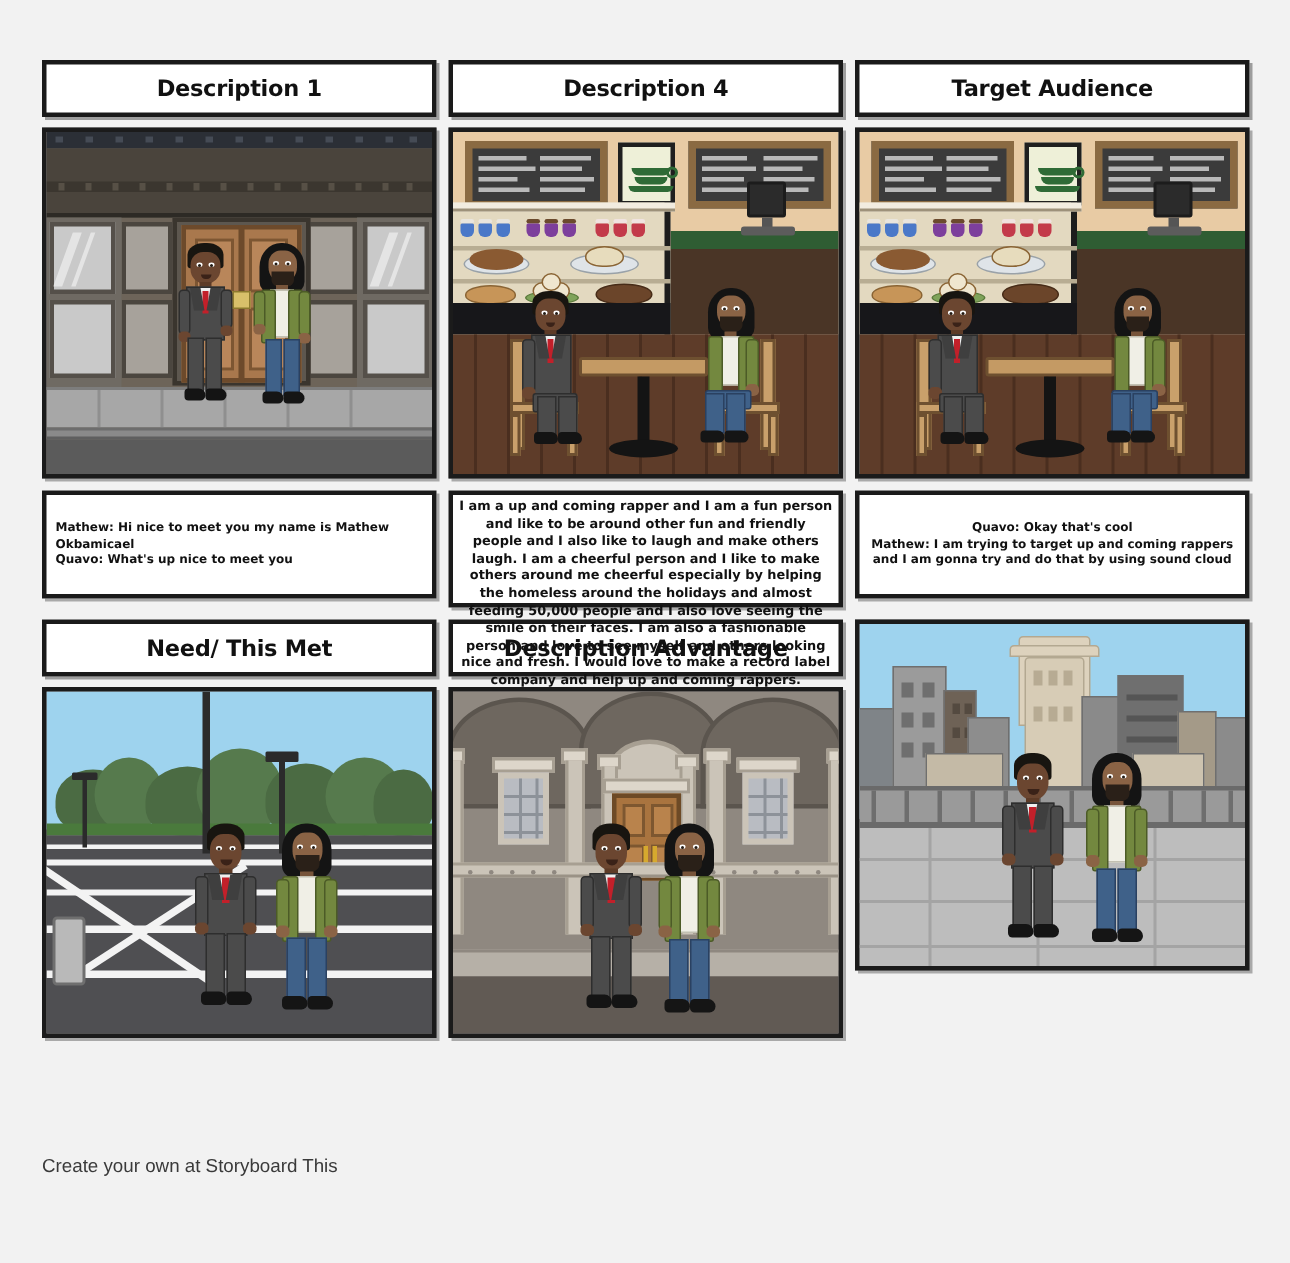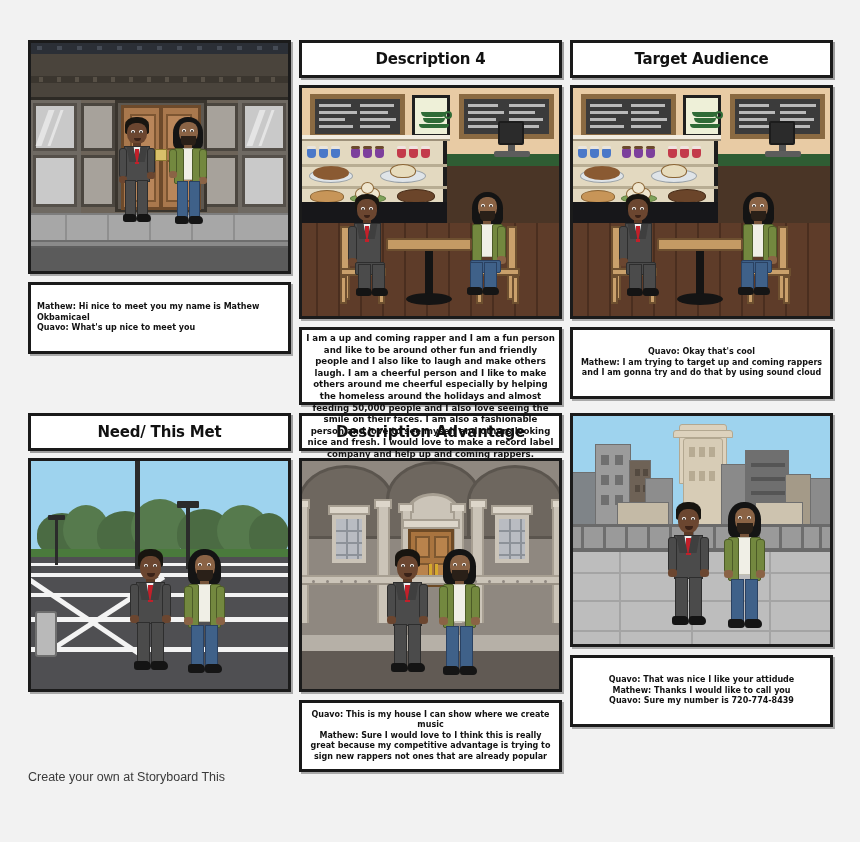--- a/index.html
+++ b/index.html
@@ -194,20 +194,23 @@
   .r-shoe{background:#151515;border-radius:3px 5px 4px 3px;}
 </style>
 </head>
 <body>
 
 <div class="board">
 
   <div class="row">
 
     <div class="cell">
+      <div class="title-box">
+        <span>Description 1</span>
+      </div>
 
       <div class="panel">
         <div class="sf-sky"></div>
         <div class="sf-awning">
           <i style="left:6px"></i>
             <i style="left:26px"></i>
             <i style="left:46px"></i>
             <i style="left:66px"></i>
           <i style="left:86px"></i>
             <i style="left:106px"></i>
@@ -843,24 +846,20 @@
           <div class="r-arm" style="left:33px;top:37px;width:9px;height:34px;border-radius:3px;"></div>
           <div class="r-hand" style="left:1px;top:68px;width:9px;height:8px;"></div>
           <div class="r-hand" style="left:33px;top:68px;width:9px;height:8px;"></div>
           <div class="r-jean" style="left:8px;top:77px;width:13px;height:43px;"></div>
           <div class="r-jean" style="left:22px;top:77px;width:13px;height:43px;"></div>
           <div class="r-shoe" style="left:5px;top:117px;width:17px;height:9px;"></div>
           <div class="r-shoe" style="left:22px;top:117px;width:17px;height:9px;"></div>
         </div>
       </div>
 
-      <div class="caption-box">
-        <p>Quavo: This is my house I can show where we create music
-Mathew: Sure I would love to I think this is really great because my competitive advantage is trying to sign new rappers not ones that are already popular</p>
-      </div>
     </div>
 
     <div class="cell">
 
       <div class="panel">
         <div class="rt-sky"></div>
 
         <div class="rt-bldg" style="left:-2px;top:56px;width:28px;height:74px;background:#7f8488;"></div>
         <div class="rt-bldg" style="left:22px;top:28px;width:36px;height:102px;background:#9b9b9b;">
           <i style="left:5px;top:10px;width:8px;height:10px;"></i>
@@ -962,24 +961,19 @@
           <div class="r-arm" style="left:33px;top:37px;width:9px;height:34px;border-radius:3px;"></div>
           <div class="r-hand" style="left:1px;top:68px;width:9px;height:8px;"></div>
           <div class="r-hand" style="left:33px;top:68px;width:9px;height:8px;"></div>
           <div class="r-jean" style="left:8px;top:77px;width:13px;height:43px;"></div>
           <div class="r-jean" style="left:22px;top:77px;width:13px;height:43px;"></div>
           <div class="r-shoe" style="left:5px;top:117px;width:17px;height:9px;"></div>
           <div class="r-shoe" style="left:22px;top:117px;width:17px;height:9px;"></div>
         </div>
       </div>
 
-      <div class="caption-box">
-        <p>Quavo: That was nice I like your attidude
-Mathew: Thanks I would like to call you
-Quavo: Sure my number is 720-774-8439</p>
-      </div>
     </div>
   </div>
 </div>
 
 <div class="footer">
   <span>Create your own at Storyboard This</span>
 </div>
 
 </body></html>

